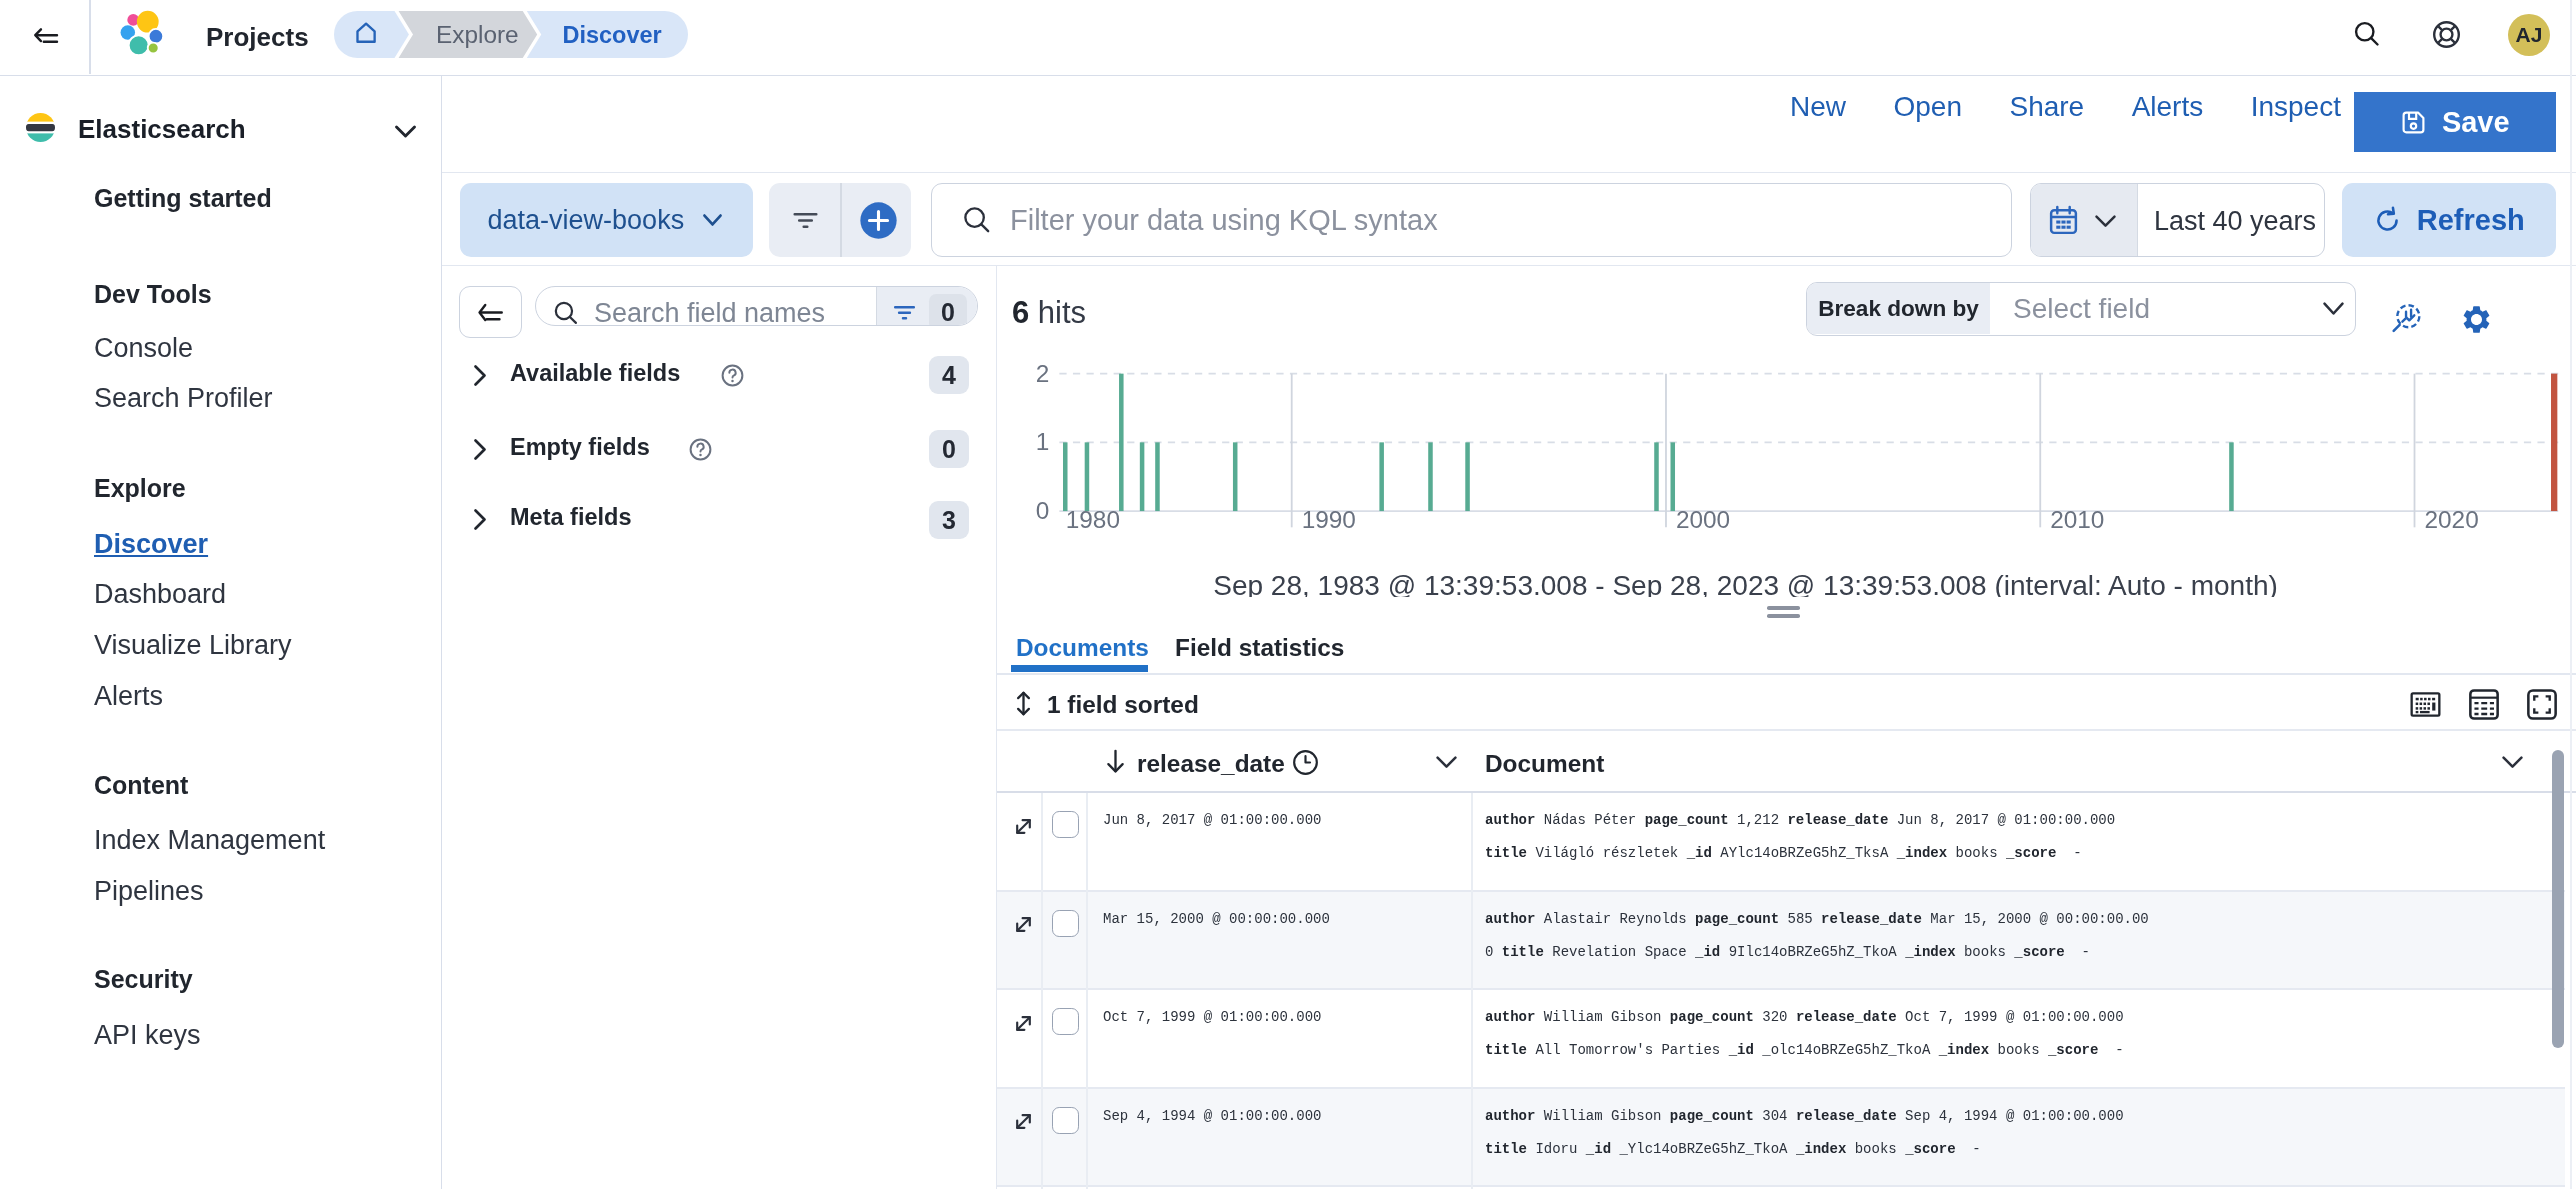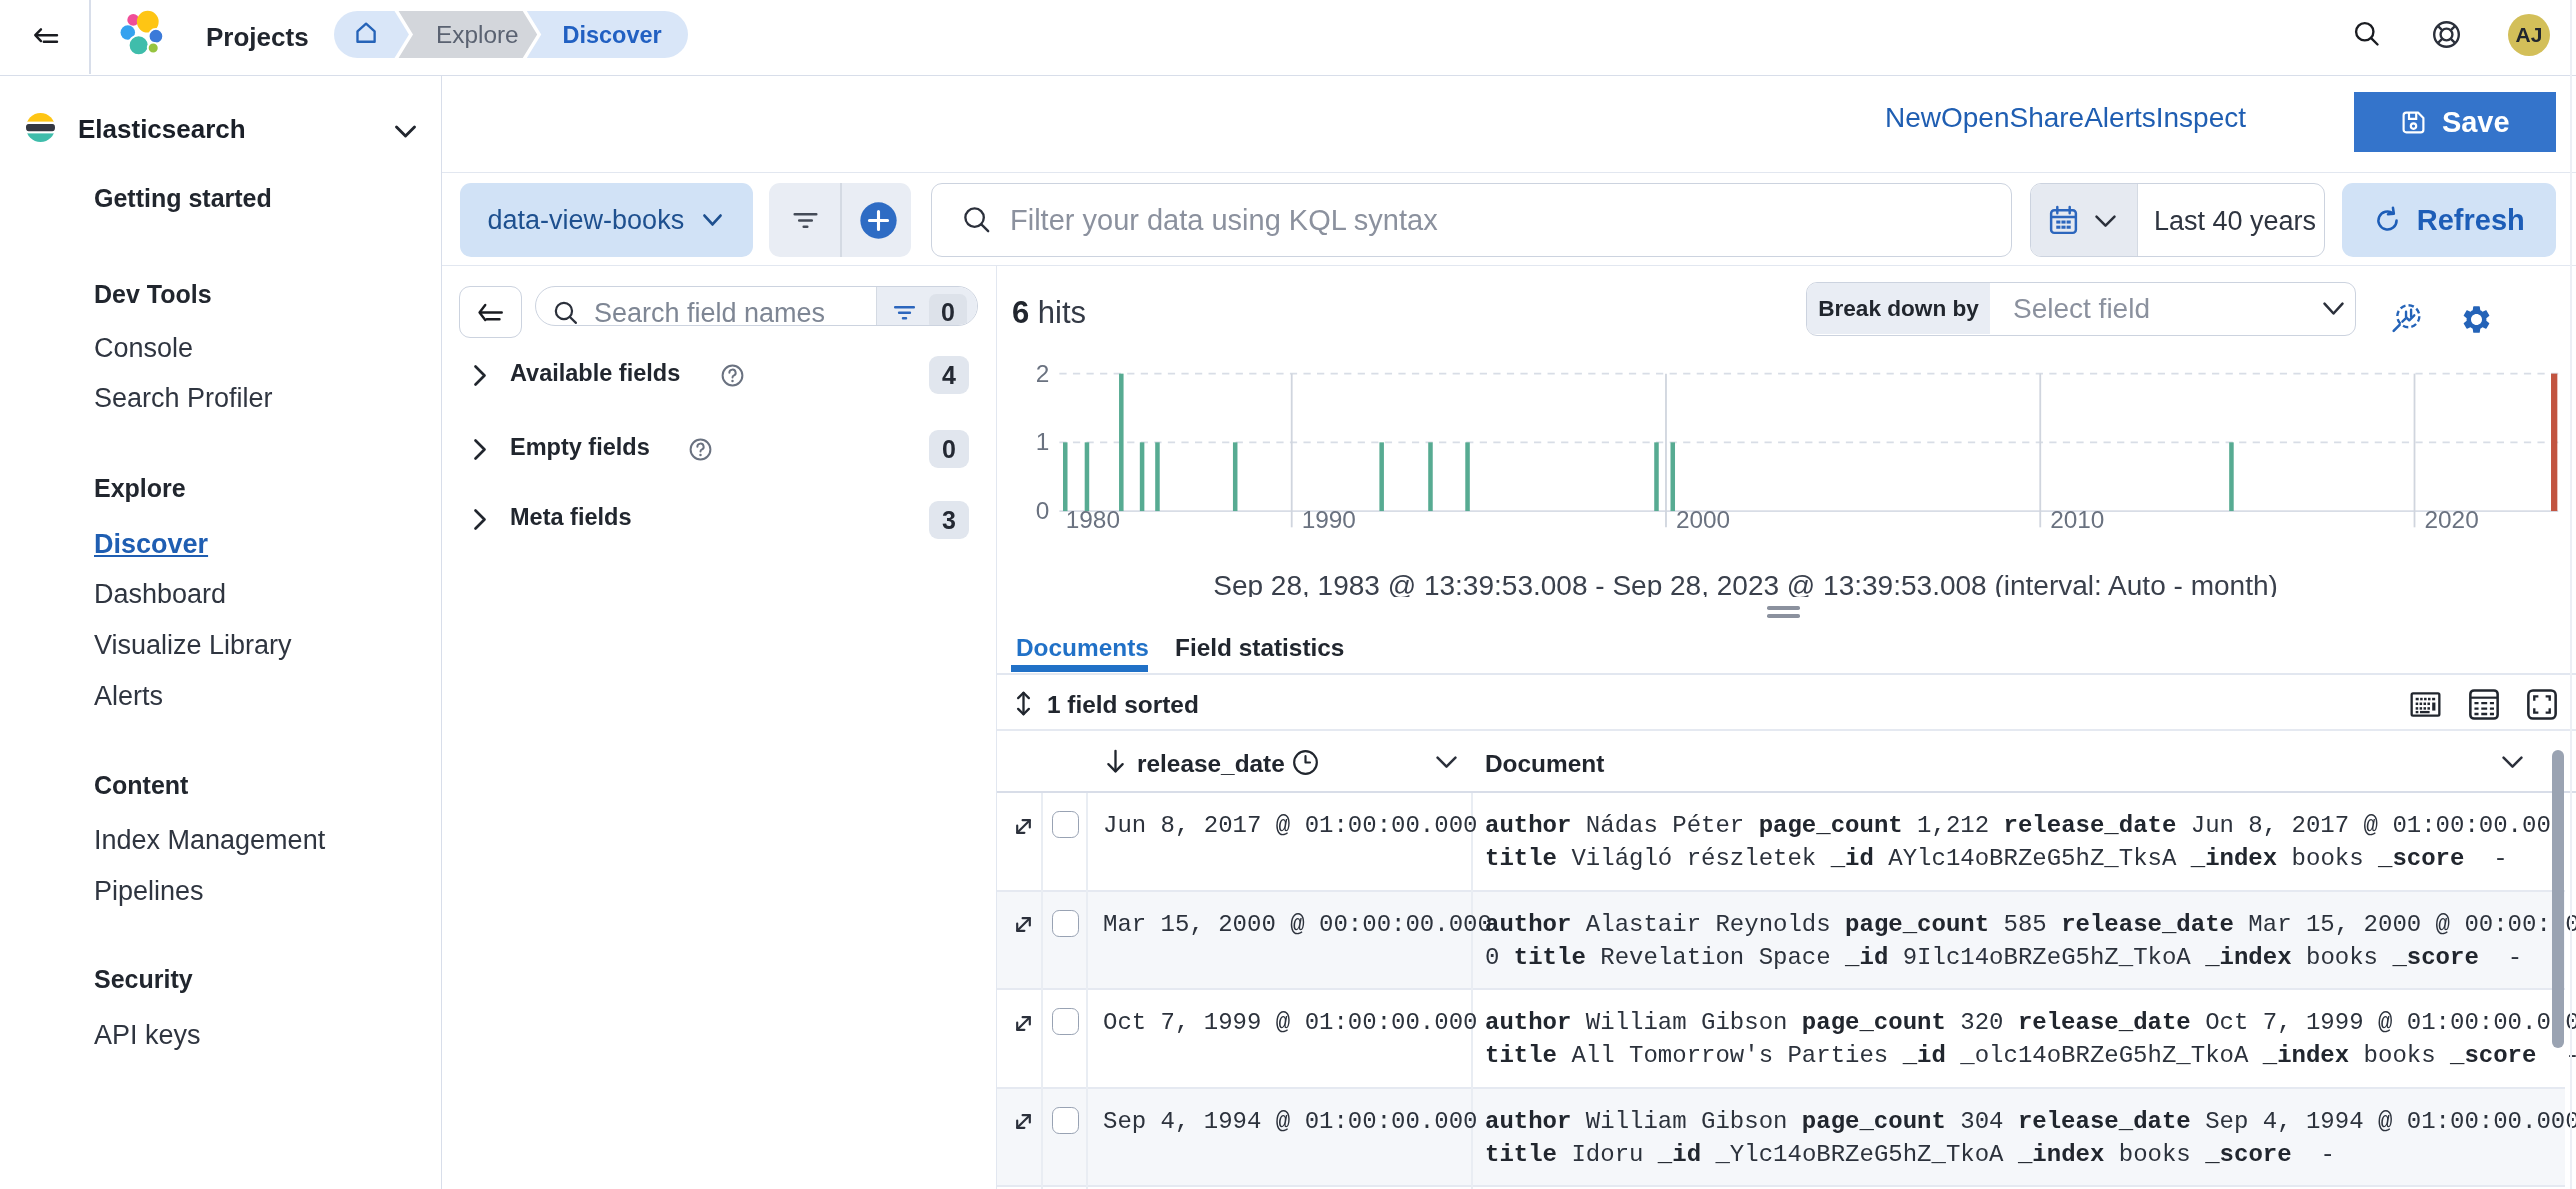--- a/index.html
+++ b/index.html
@@ -20,21 +20,21 @@
 .toplink{font-size:28px;font-weight:500;color:#1f5eb2}
 
 #querybar{position:absolute;left:442px;top:173px;width:2134px;height:93px;background:#fff;border-bottom:1.8px solid #e2e7f0}
 .ctl{position:absolute;top:10px;height:74px;border-radius:11px}
 
 #fields{position:absolute;left:442px;top:266px;width:555px;height:924px;background:#fff;border-right:1.8px solid #e2e7f0}
 .badge{position:absolute;background:#e1e6ee;border-radius:9px;font-size:25px;font-weight:600;color:#242933;text-align:center}
 .fsec{position:absolute;font-size:23.5px;font-weight:700;color:#21262e}
 
 #main{position:absolute;left:997px;top:266px;width:1579px;height:924px;background:#fff}
-.mono{font-family:"Liberation Mono",monospace;font-size:24px;color:#2c323c;white-space:pre}
+.mono{font-family:"Liberation Mono",monospace;font-size:14px;color:#2c323c;white-space:pre}
 .mono b{font-weight:700;color:#21262e}
 .rowline{position:absolute;left:0;width:1568px;height:1.8px;background:#e5e9f1}
 .colline{position:absolute;top:0;width:1.8px;height:100%;background:#e9edf3}
 </style>
 </head>
 <body>
 <div id="page">
 
 <div id="header"></div>
 <div id="hdiv"></div>
@@ -98,21 +98,21 @@
 <div class="navitem" style="top:579px">Dashboard</div>
 <div class="navitem" style="top:630px">Visualize Library</div>
 <div class="navitem" style="top:681px">Alerts</div>
 <div class="navsec" style="top:771px">Content</div>
 <div class="navitem" style="top:825px">Index Management</div>
 <div class="navitem" style="top:876px">Pipelines</div>
 <div class="navsec" style="top:965px">Security</div>
 <div class="navitem" style="top:1020px">API keys</div>
 
 <div id="toolbar1"></div>
-<div class="abs flex" style="left:1790px;top:70px;width:551px;height:95px;justify-content:center">
+<div class="abs flex" style="left:1790px;top:59px;width:551px;height:95px;justify-content:space-between">
   <span class="toplink">New</span>
       <span class="toplink">Open</span>
       <span class="toplink">Share</span>
       <span class="toplink">Alerts</span>
       <span class="toplink">Inspect</span>
 </div>
 <div class="abs flex" style="left:2354px;top:92px;width:202px;height:60px;background:#3474cb;border-radius:0;justify-content:center;gap:14.5px">
   <svg width="27" height="27" viewBox="0 0 30 30">
         <path d="M4 7 a3 3 0 0 1 3-3 H20 L26 10 V23 a3 3 0 0 1-3 3 H7 a3 3 0 0 1-3-3 Z" fill="none" stroke="#fff" stroke-width="2.4" stroke-linejoin="round"></path>
         <path d="M10 4 v7 h8 v-7" fill="none" stroke="#fff" stroke-width="2.4"></path>

